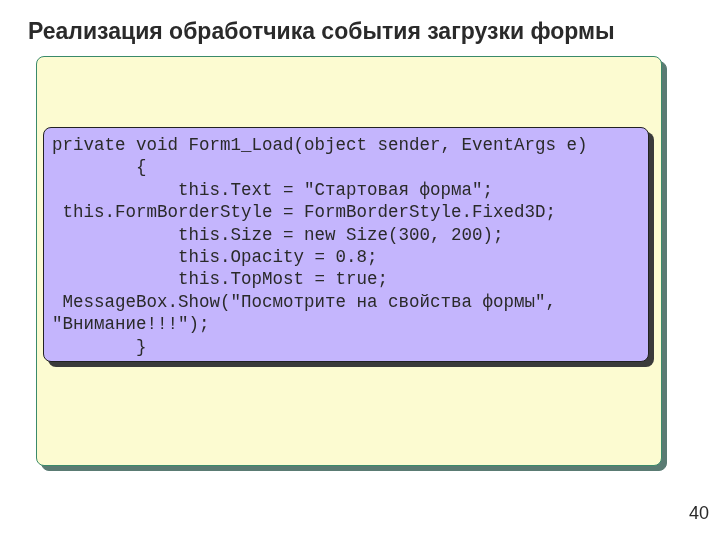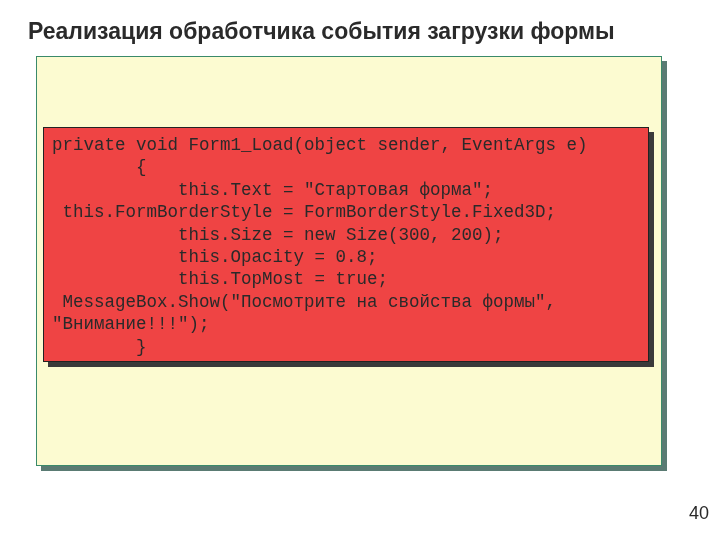--- a/index.html
+++ b/index.html
@@ -1,15 +1,15 @@
 <!DOCTYPE html>
 <html><head>
 <meta charset="utf-8">
 <style>
-  * { margin: 0; padding: 0; box-sizing: border-box; }
+  * { margin: 0; padding: 0; box-sizing: border-box; border-radius: 8px; }
   body {
     width: 720px;
     height: 540px;
     background: #ffffff;
     font-family: Arial, sans-serif;
     position: relative;
     overflow: hidden;
   }
   .slide {
     width: 100%;
@@ -48,21 +48,21 @@
     width: 606px;
     height: 235px;
     background: #3a3a3a;
   }
   .code-box {
     position: absolute;
     left: 43px;
     top: 127px;
     width: 606px;
     height: 235px;
-    background: #ef4444;
+    background: #c4b5fd;
     border: 1px solid #222;
     padding: 6px 8px;
     font-family: "Courier New", monospace;
     font-size: 17.5px;
     color: #2a2a2a;
     line-height: 1.28;
     white-space: pre;
     overflow: hidden;
   }
   .page-number {

